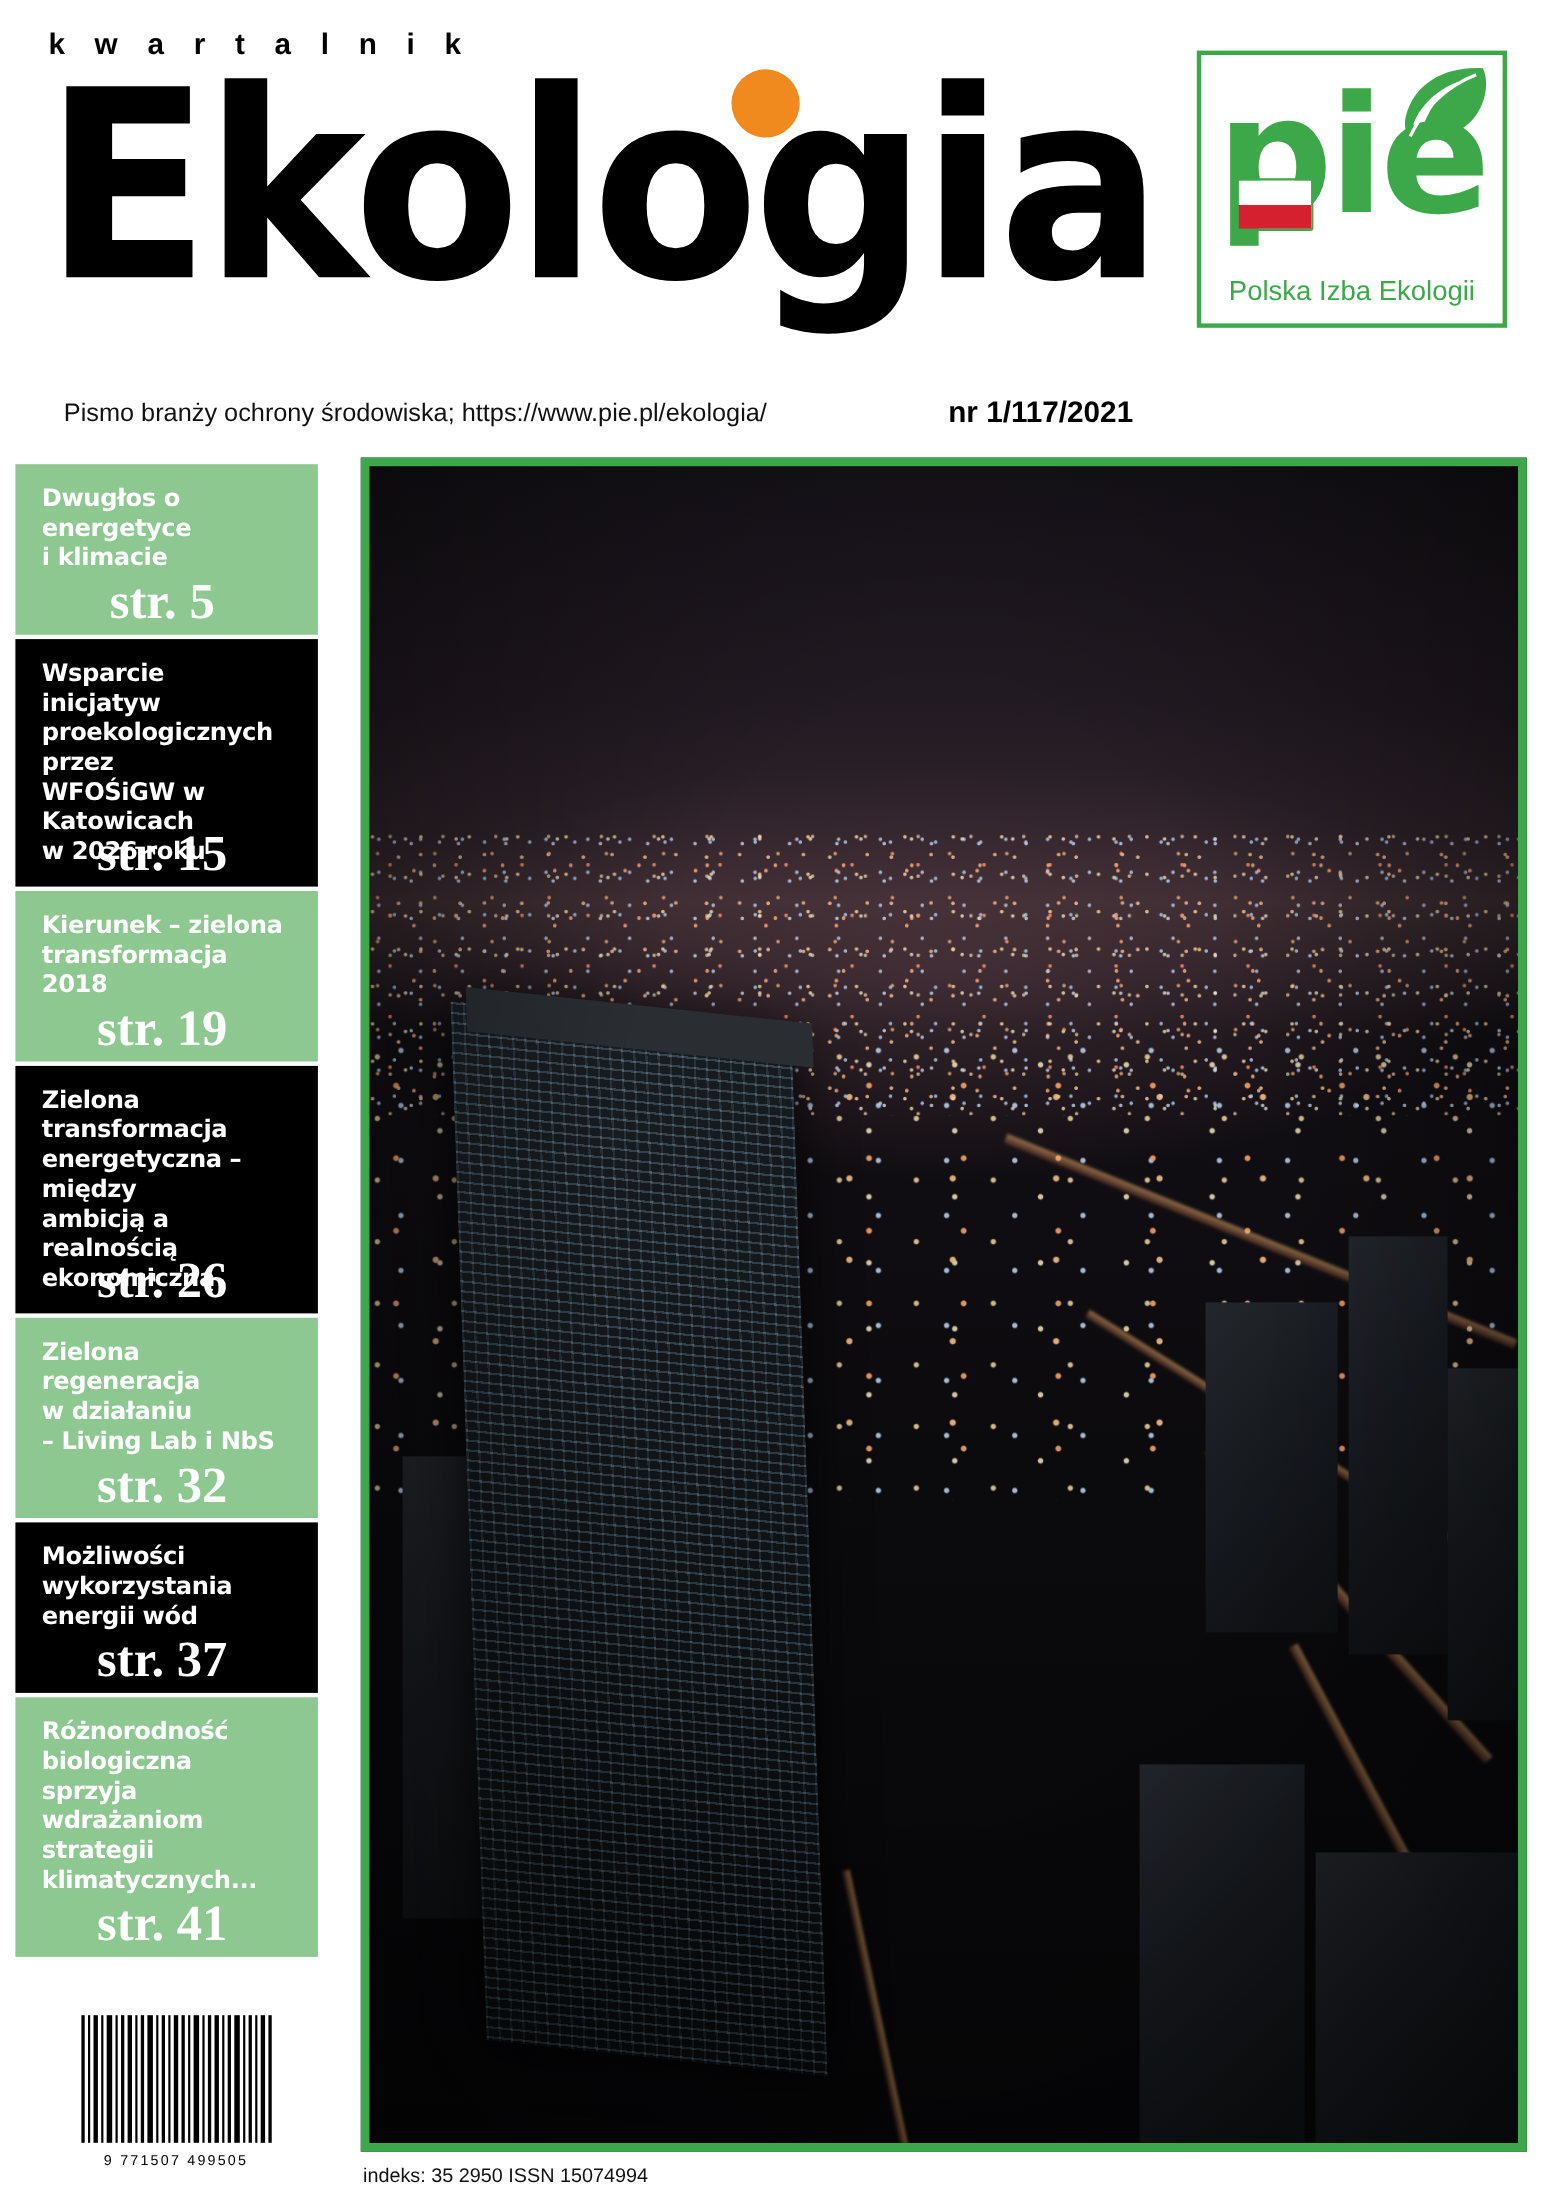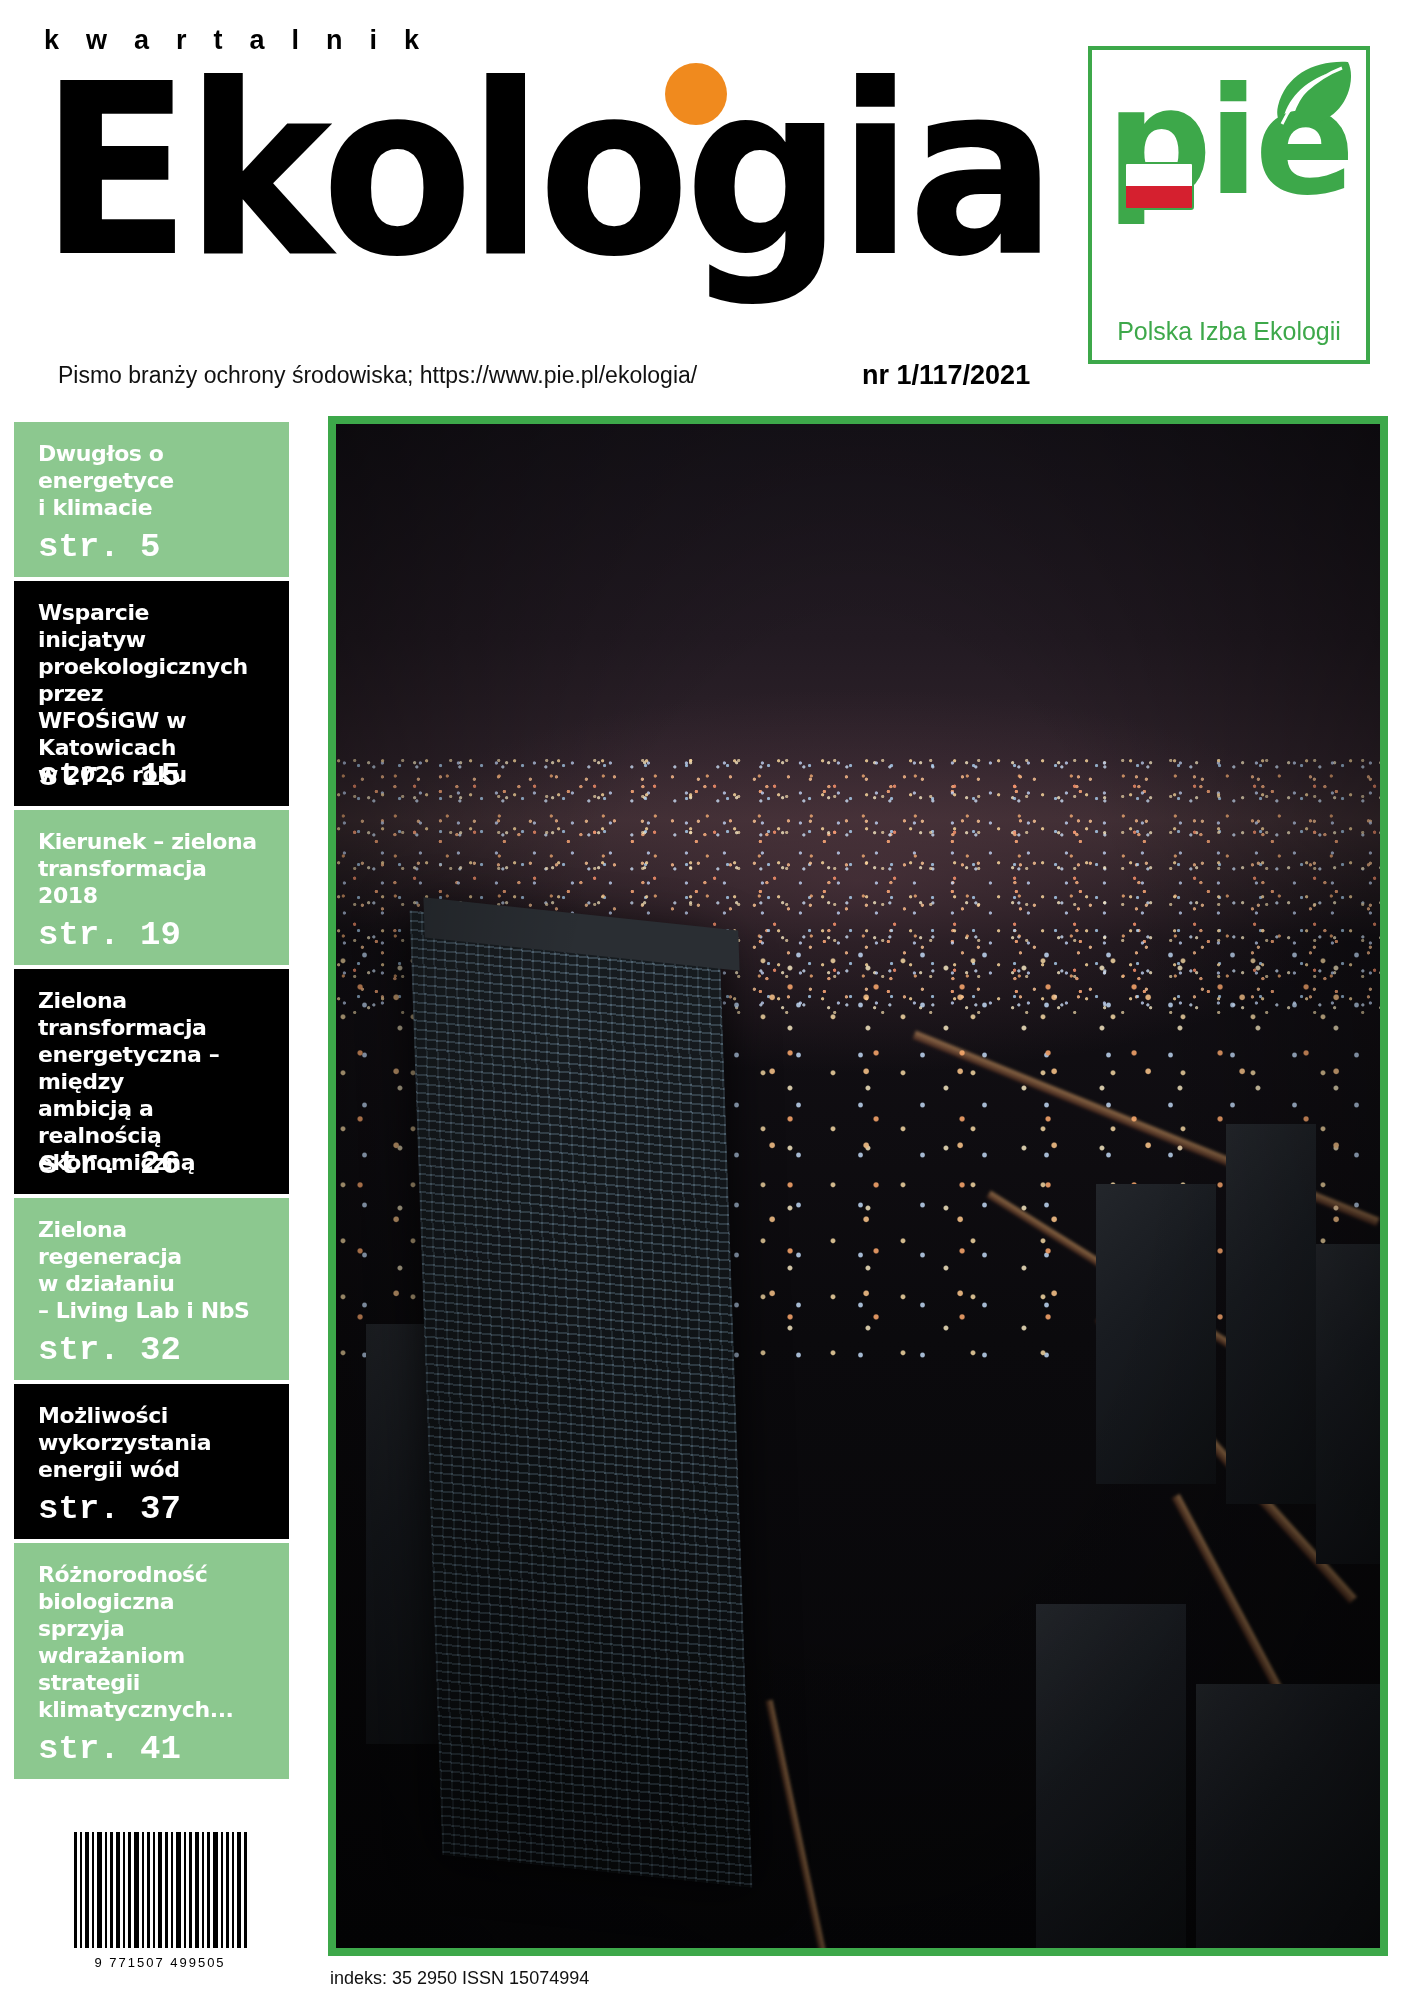--- a/index.html
+++ b/index.html
@@ -74,21 +74,21 @@
     color: #000;
     font-family: "Liberation Sans", sans-serif;
   }
 
   
   .pie-logo {
     position: absolute;
     left: 1088px;
     top: 46px;
     width: 282px;
-    height: 318px;
+    height: 252px;
     border: 4px solid #3DA84A;
     background: #fff;
   }
   .pie-logo .pie-text {
     position: absolute;
     left: 14px;
     top: 18px;
     font-size: 148px;
     line-height: 148px;
     font-weight: bold;
@@ -141,24 +141,24 @@
   .toc-item.dark  { background: #000000; }
   .toc-title {
     font-size: 22px;
     font-weight: bold;
     line-height: 27px;
     font-family: "DejaVu Sans", sans-serif;
     letter-spacing: -0.4px;
     white-space: pre-line;
   }
   .toc-page {
-    text-align: left;
-    font-size: 34px;
-    font-weight: bold;
-    font-family: Liberation Mono, monospace;
+    text-align: center;
+    font-size: 46px;
+    font-weight: bold;
+    font-family: Liberation Serif, serif;
     line-height: 40px;
     margin-top: 6px;
   }
   .toc-item.inline-page .toc-page {
     margin-top: -32px;
   }
 
   
   .barcode-box {
     position: absolute;

